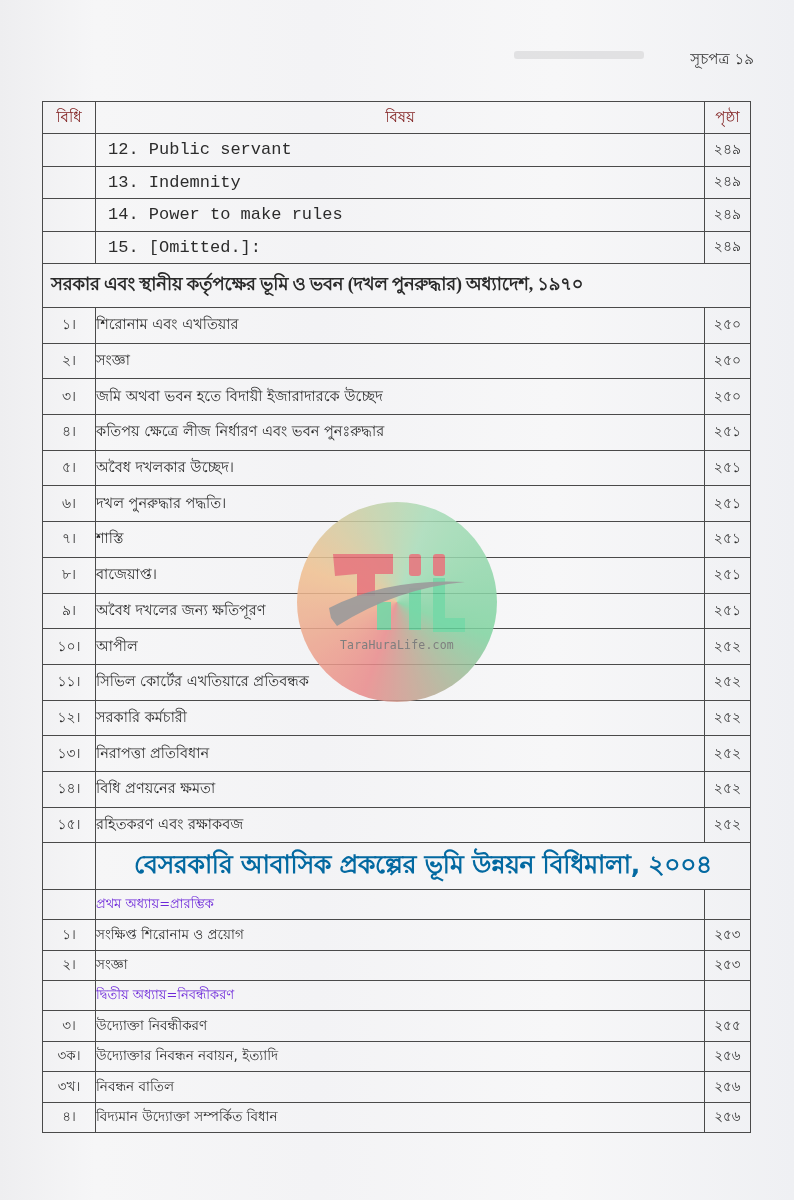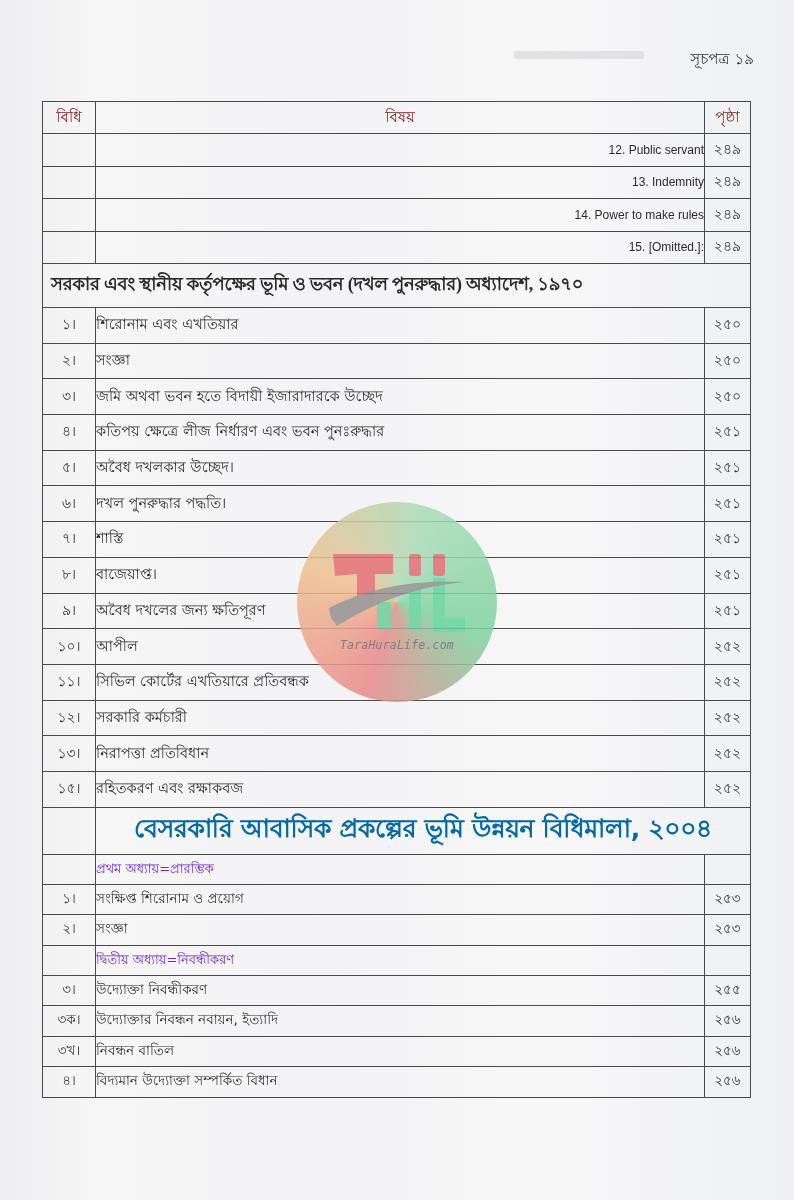--- a/index.html
+++ b/index.html
@@ -63,24 +63,23 @@
       text-align: center;
       font-size: 14px;
       color: #333;
     }
     td.subject {
       padding-left: 10px;
       font-size: 14.5px;
       color: #2c2c2c;
     }
     td.subject.en {
-      font-family: Liberation Sans, sans-serif;
-      font-size: 12px;
+      font-family: Liberation Mono, monospace;
+      font-size: 17px;
       padding-left: 12px;
-      text-align: right;
     }
     td.page {
       text-align: center;
       font-size: 14px;
       color: #333;
     }
     tr.en-row td { height: 31.5px; }
     tr.act-row td { height: 43px; }
     tr.act-row td.act-title {
       padding-left: 8px;
@@ -135,21 +134,20 @@
     .watermark .wm-text {
       position: absolute;
       left: 0;
       width: 100%;
       top: 134px;
       text-align: center;
       font-family: "DejaVu Sans Mono", monospace;
       font-size: 11.5px;
       color: #6a6a6a;
       letter-spacing: 0.2px;
-      font-style: italic;
     }
   </style>
 </head>
 <body>
 
 <div class="running-head">
   <span class="faint"></span>
   <span>সূচপত্র</span>
   <span>১৯</span>
 </div>
@@ -253,20 +251,25 @@
       <td class="rule">১২।</td>
       <td class="subject">সরকারি কর্মচারী</td>
       <td class="page">২৫২</td>
     </tr>
     <tr class="bn-row">
       <td class="rule">১৩।</td>
       <td class="subject">নিরাপত্তা প্রতিবিধান</td>
       <td class="page">২৫২</td>
     </tr>
     <tr class="bn-row">
+      <td class="rule">১৪।</td>
+      <td class="subject">বিধি প্রণয়নের ক্ষমতা</td>
+      <td class="page">২৫২</td>
+    </tr>
+    <tr class="bn-row">
       <td class="rule">১৫।</td>
       <td class="subject">রহিতকরণ এবং রক্ষাকবজ</td>
       <td class="page">২৫২</td>
     </tr>
 
     <tr class="act2-row">
       <td class="rule"></td>
       <td class="act-title2" colspan="2">বেসরকারি আবাসিক প্রকল্পের ভূমি উন্নয়ন বিধিমালা, ২০০৪</td>
     </tr>
 

